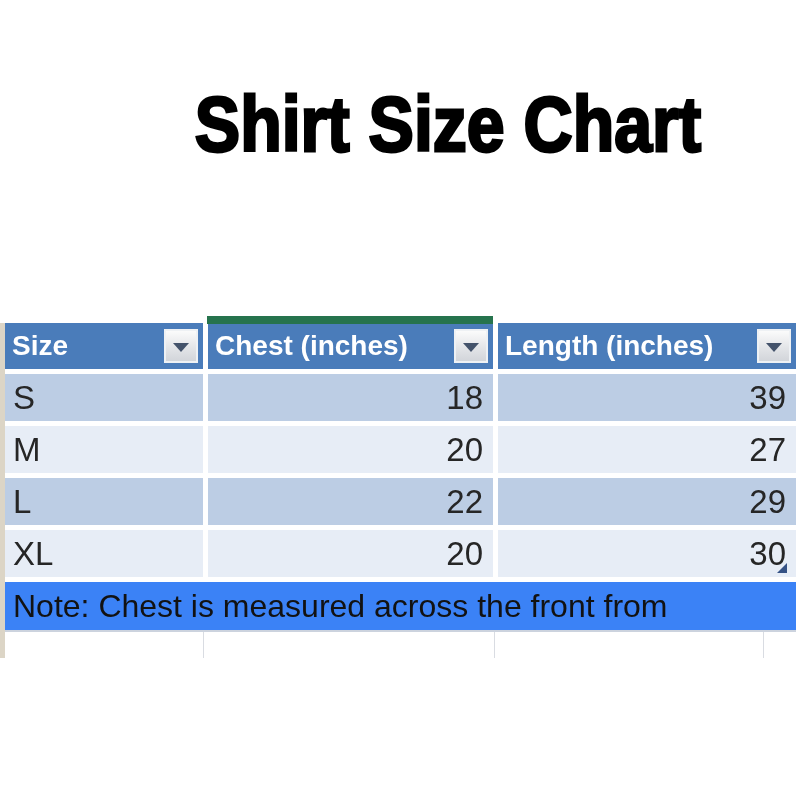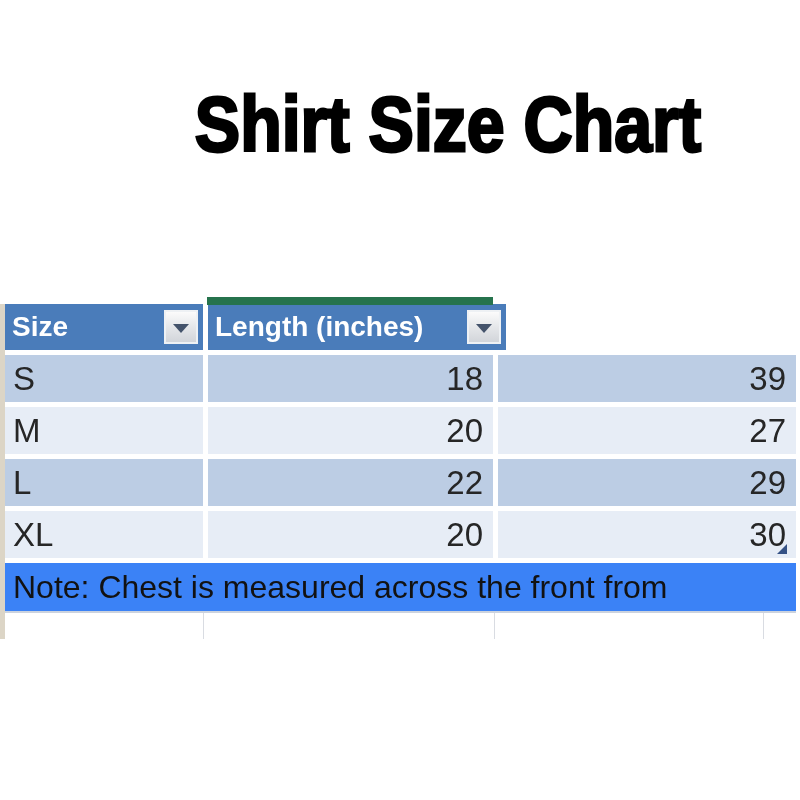--- a/index.html
+++ b/index.html
@@ -11,21 +11,21 @@
     position:absolute;top:84px;left:0;width:800px;margin:0;text-align:center;padding-left:48px;
   }
   .title span{
     display:inline-block;
     font-size:68px;font-weight:bold;color:#000;
     -webkit-text-stroke:2.5px #000;
     letter-spacing:0px;
     transform:scaleY(1.15);
   }
   .sheet{
-    position:absolute;left:0;top:304px;width:796px;height:335px;
+    position:absolute;left:0;top:323px;width:796px;height:335px;
     border-left:5px solid #dcd5c6;box-sizing:content-box;
   }
   .col-indicator{
     position:absolute;left:202px;top:-7px;width:286px;height:8px;background:#26734d;
   }
   .row{display:flex;gap:5px;margin-bottom:5px;}
   .c1{width:198px;flex:none;}
   .c2{width:285px;flex:none;}
   .c3{width:298px;flex:none;}
   .header{height:46px;}
@@ -82,20 +82,26 @@
 
   <div class="col-indicator"></div>
 
   <div class="row header">
     <div class="hcell c1">
       <span class="hlabel">Size</span>
       <span class="ddbtn">
           <span class="tri"></span>
         </span>
     </div>
+    <div class="hcell c2">
+      <span class="hlabel">Chest (inches)</span>
+      <span class="ddbtn">
+          <span class="tri"></span>
+        </span>
+    </div>
     <div class="hcell c3">
       <span class="hlabel">Length (inches)</span>
       <span class="ddbtn">
           <span class="tri"></span>
         </span>
     </div>
   </div>
 
   <div class="row band dark">
     <div class="cell c1 left">S</div>

